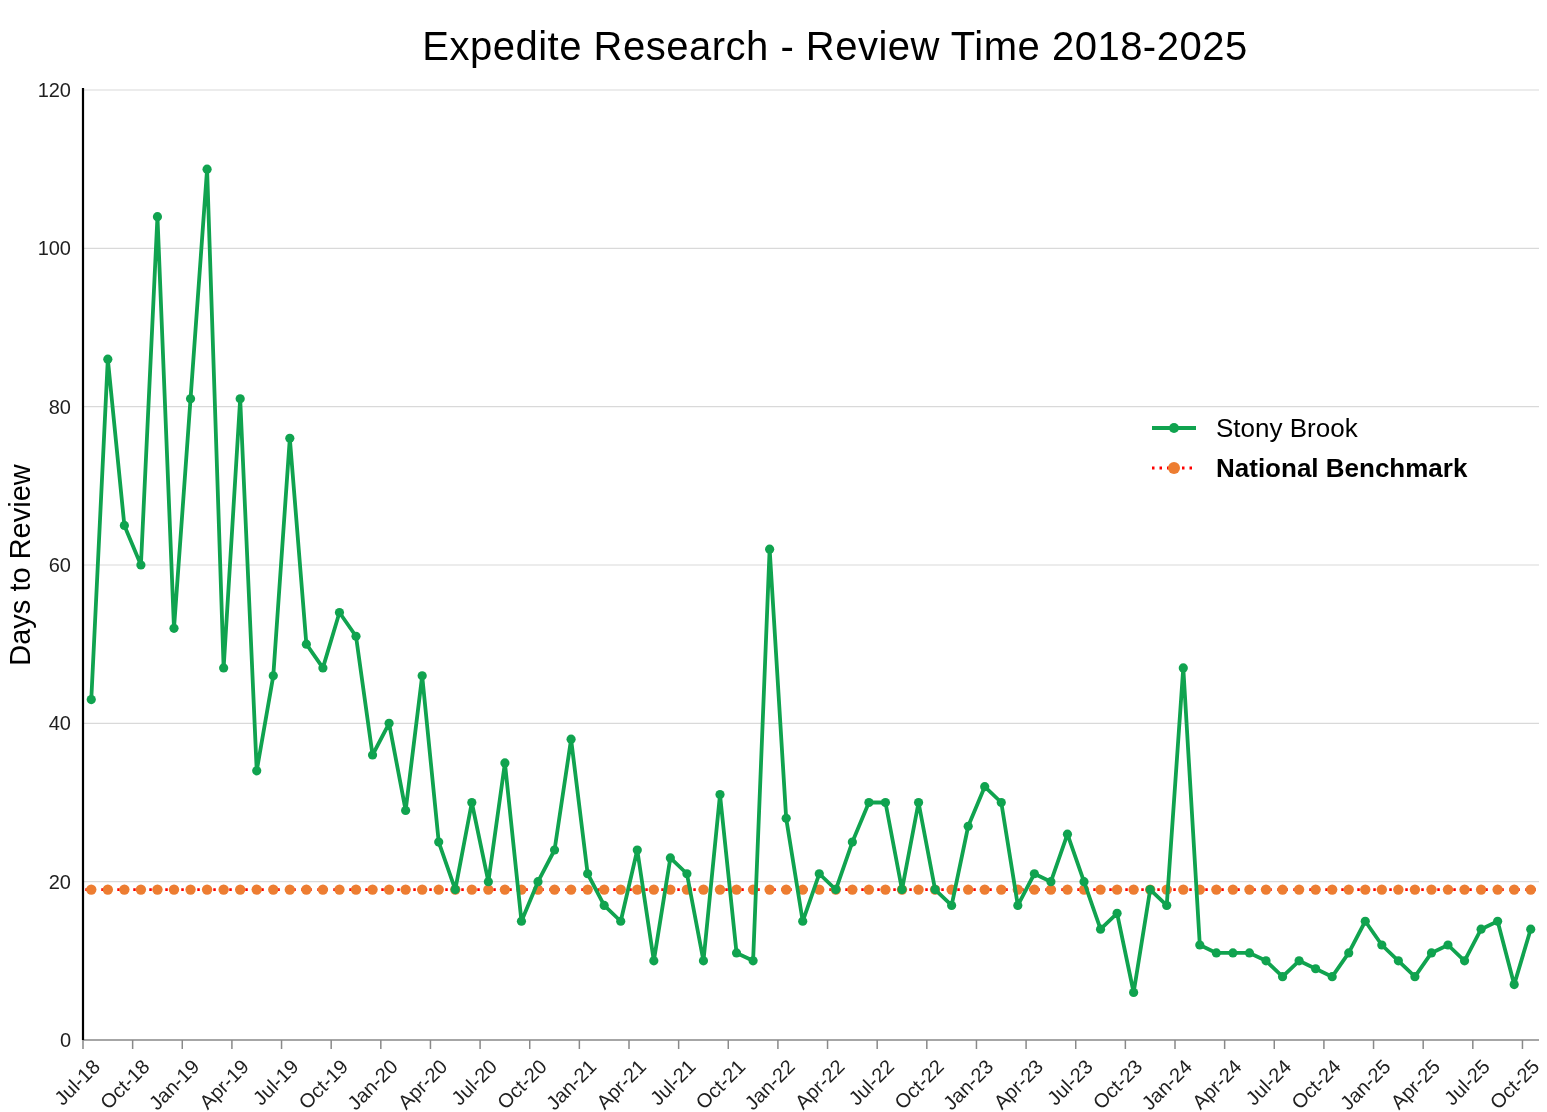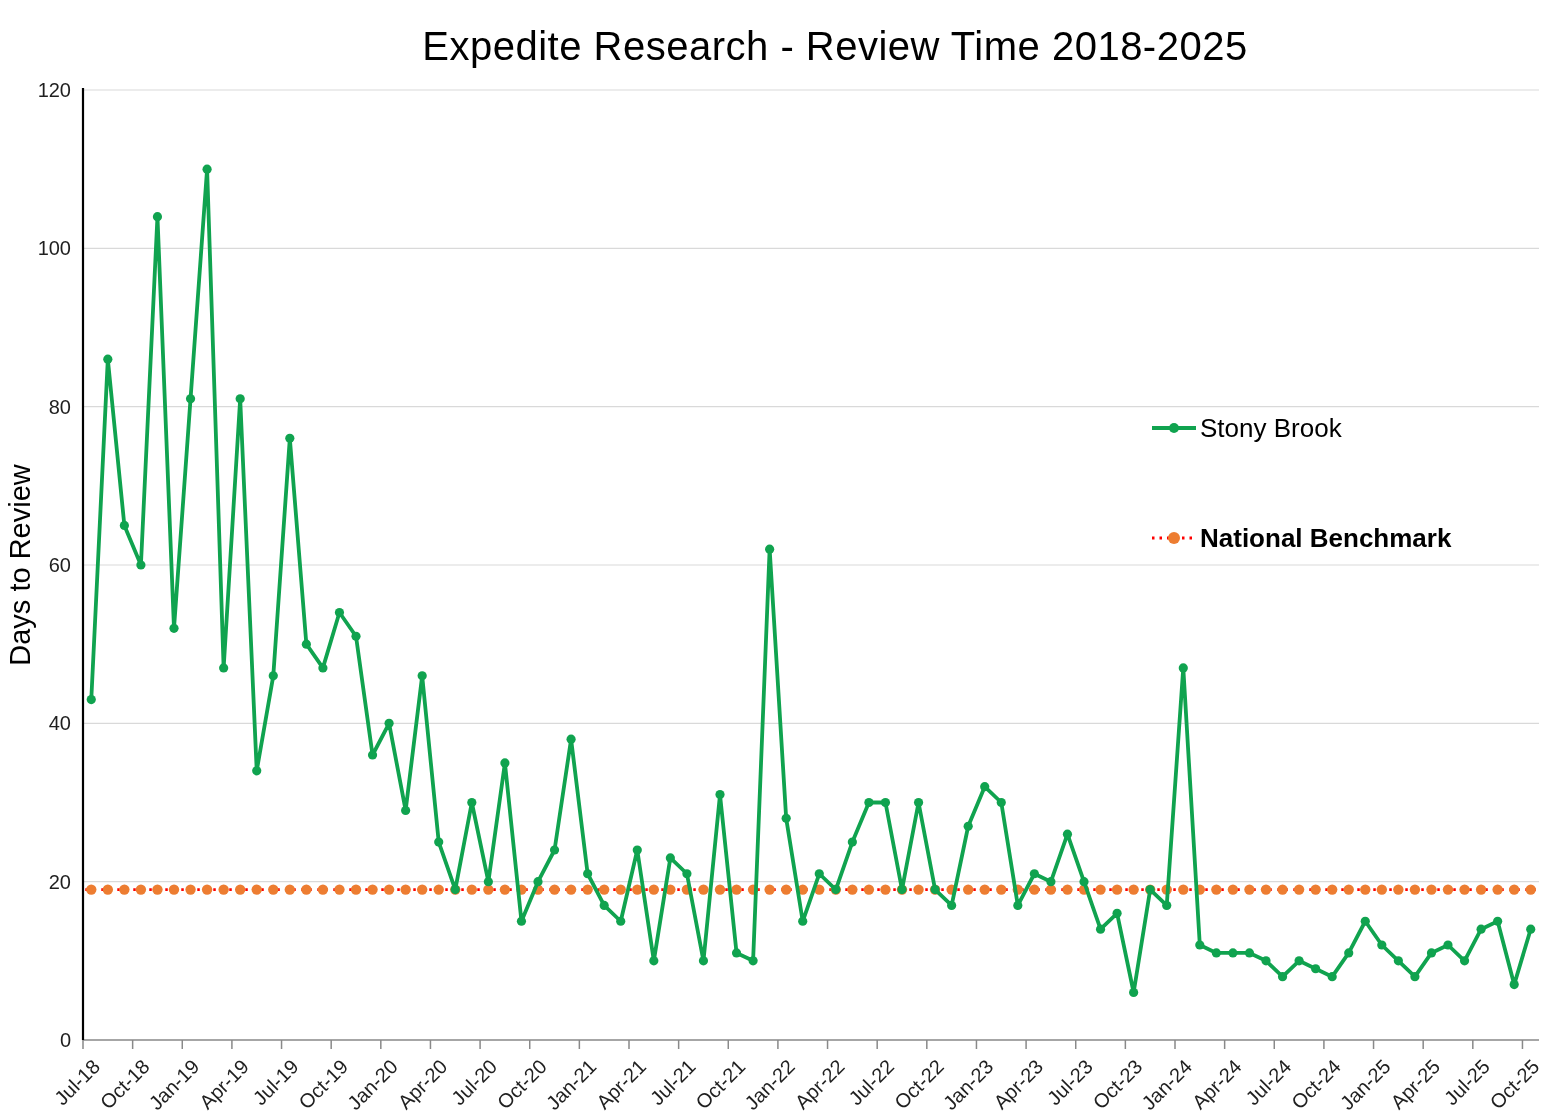--- a/index.html
+++ b/index.html
@@ -2,22 +2,22 @@
 <html><head>
 <meta charset="utf-8">
 <style>
   html,body{margin:0;padding:0;background:#ffffff;}
   body{width:1547px;height:1112px;position:relative;font-family:"Liberation Sans",sans-serif;overflow:hidden;}
   .chart-title{
     position:absolute;top:24px;left:0;width:1670px;text-align:center;
     font-size:40px;font-weight:400;color:#000;letter-spacing:0.5px;
   }
   .legend{position:absolute;left:1152px;top:408px;}
-  .legend-item{display:flex;align-items:center;gap:4px;height:40px;}
-  .legend-item + .legend-item{margin-top:70px;}
+  .legend-item{display:flex;align-items:center;gap:20px;height:40px;}
+  .legend-item + .legend-item{}
   .legend-label{font-size:26px;color:#000;white-space:nowrap;}
   .legend-label.bold{font-weight:700;}
   svg text{font-family:"Liberation Sans",sans-serif;}
 </style>
 </head>
 <body>
 
 <div class="chart-title">Expedite Research - Review Time 2018-2025</div>
 
 <div id="chart-host">

